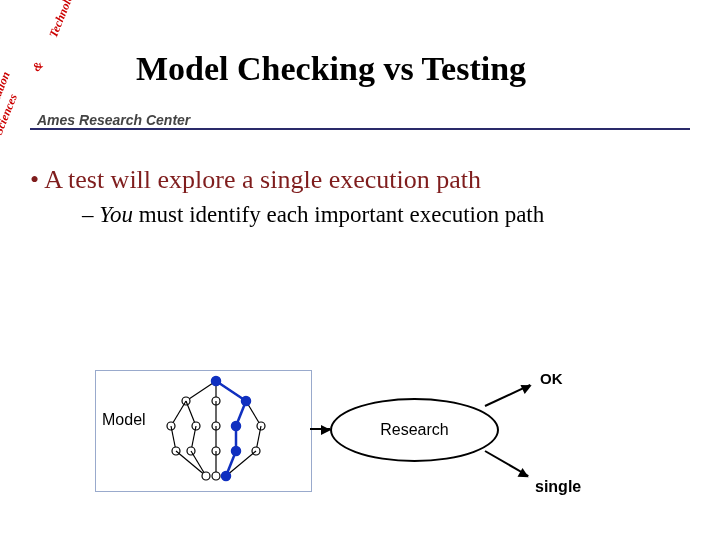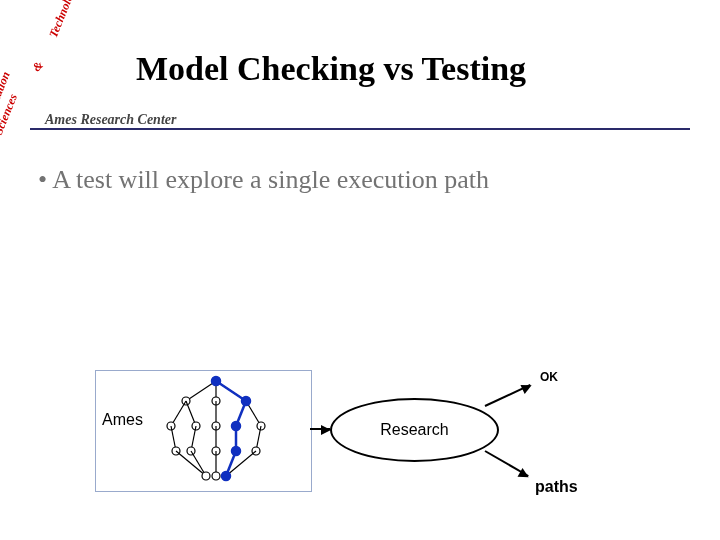--- a/index.html
+++ b/index.html
@@ -35,23 +35,23 @@
     position: absolute;
     font-family: "Times New Roman", serif;
     font-weight: bold;
     font-style: italic;
     font-size: 12px;
     color: #c00;
     transform-origin: left bottom;
   }
   .ames {
     position: absolute;
-    left: 45px;
+    left: 37px;
     top: 112px;
-    font-family: Liberation Serif, serif;
+    font-family: Liberation Sans, sans-serif;
     font-style: italic;
     font-weight: bold;
     font-size: 14px;
     color: #444;
   }
   .nasa-logo {
     position: absolute;
     right: 12px;
     top: 40px;
     width: 86px;
@@ -66,22 +66,22 @@
     border-top: 2px solid #2a2a6a;
   }
   .content {
     position: absolute;
     top: 165px;
     left: 30px;
     right: 30px;
   }
   .bullet-l1 {
     font-size: 26px;
-    color: #737373;
-    margin: 0 0 6px 8px;
+    color: #7f1d1d;
+    margin: 0 0 6px 0;
   }
   .bullet-l2 {
     font-size: 23px;
     color: #000;
     margin: 2px 0 2px 52px;
     text-indent: -18px;
     padding-left: 18px;
     line-height: 1.18;
   }
   .you { font-style: italic; }
@@ -117,21 +117,21 @@
     display: flex;
     align-items: center;
     justify-content: center;
     background: #fff;
   }
   .ok-label {
     position: absolute;
     left: 445px;
     top: 0px;
     font-family: Arial, sans-serif;
-    font-size: 12px;
+    font-size: 15px;
     font-weight: bold;
     color: #000;
   }
   .error-label {
     position: absolute;
     left: 440px;
     top: 108px;
     font-family: Arial, sans-serif;
     font-size: 16px;
     font-weight: bold;
@@ -162,25 +162,28 @@
     <span class="arc-text" style="left:5px; top:92px; transform:rotate(-68deg);">Information Sciences</span>
   </div>
   <div class="ames">Ames Research Center</div>
   <div class="title">Model Checking vs Testing</div>
 </div>
 
 <div class="rule"></div>
 
 <div class="content">
   <p class="bullet-l1">• A test will explore a single execution path</p>
+  <p class="bullet-l2">
+    <span>– </span><span class="you">You</span><span> must identify each important execution path</span>
+  </p>
 </div>
 
 <div class="diagram">
   <div class="code-box">
-    <span class="code-label" style="position:absolute; left:6px; top:40px;">Ames</span>
+    <span class="code-label" style="position:absolute; left:6px; top:40px;">Model</span>
     <svg width="215" height="120" style="position:absolute;left:0;top:0">
       <g stroke="#000" stroke-width="1.2" fill="#fff">
         <circle cx="120" cy="10" r="4"></circle>
         <line x1="120" y1="10" x2="90" y2="30"></line>
           <line x1="120" y1="10" x2="120" y2="30"></line>
           <line x1="120" y1="10" x2="150" y2="30"></line>
         <circle cx="90" cy="30" r="4"></circle>
           <circle cx="120" cy="30" r="4"></circle>
           <circle cx="150" cy="30" r="4"></circle>
         <line x1="90" y1="30" x2="75" y2="55"></line>
@@ -224,18 +227,18 @@
           <circle cx="130" cy="105" r="4"></circle>
       </g>
     </svg>
   </div>
 
   <div class="testing-oval">
     <span class="code-label">Research</span>
   </div>
 
   <div class="ok-label">OK</div>
-  <div class="error-label">paths</div>
+  <div class="error-label">single</div>
 
   <div class="arrow" style="left:215px; top:58px; width:20px;"></div>
   <div class="arrow" style="left:390px; top:35px; width:50px; transform:rotate(-25deg); transform-origin:left center;"></div>
   <div class="arrow" style="left:390px; top:80px; width:50px; transform:rotate(30deg); transform-origin:left center;"></div>
 </div>
 
 </body></html>

